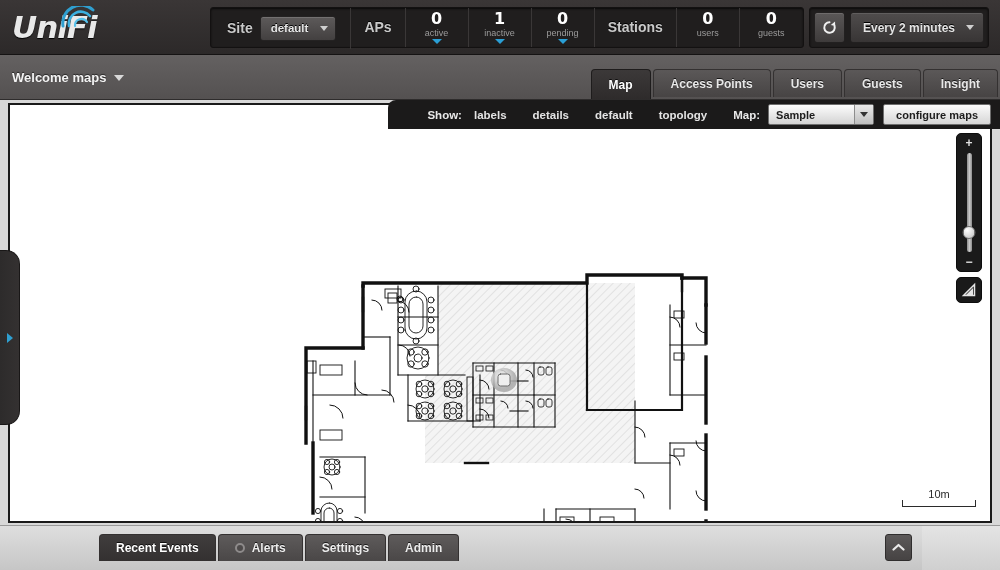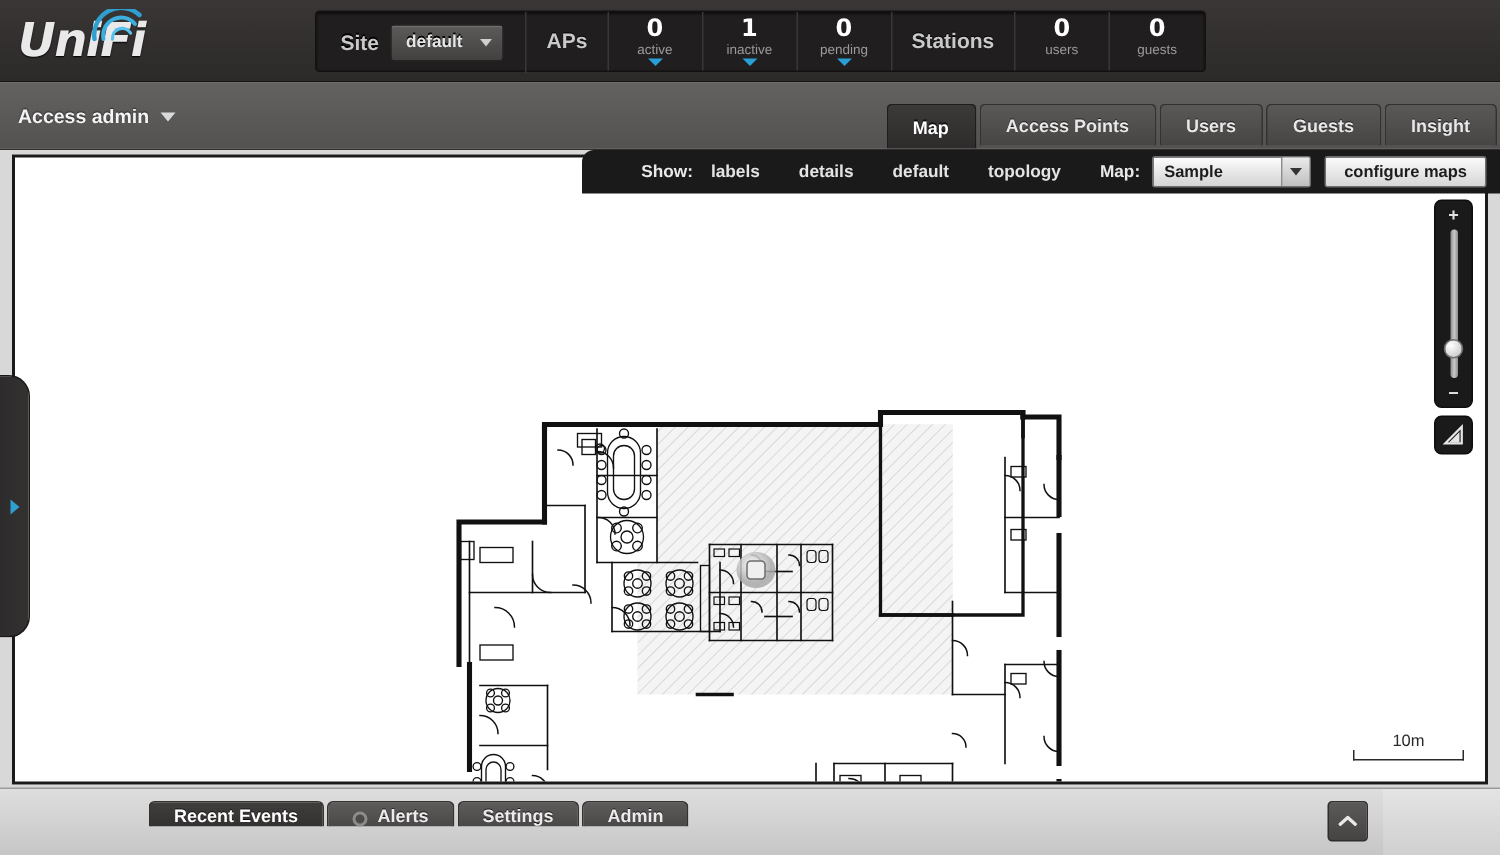--- a/index.html
+++ b/index.html
@@ -250,25 +250,25 @@
   .bottombar {
     position: absolute; left: 0; bottom: 0; width: 1000px; height: 45px;
     background: linear-gradient(#dedede, #c6c6c6);
     border-top: 1px solid #9a9a9a;
   }
   .btabs {
     position: absolute; left: 99px; top: 8px;
     display: flex; align-items: flex-end; gap: 2px;
   }
   .btab {
-    height: 17px; padding: 0 16px; cursor: pointer;
+    height: 27px; padding: 0 16px; cursor: pointer;
     border-radius: 4px 4px 0 0;
     background: linear-gradient(#5e5b5b, #4a4747);
     border: 1px solid #343131; border-bottom: none;
-    display: flex; align-items: flex-end; gap: 7px;
+    display: flex; align-items: center; gap: 7px;
     font-size: 12px; font-weight: bold; color: #ececec;
     text-shadow: 0 -1px 0 rgba(0,0,0,.7);
   }
   .btab.active { background: linear-gradient(#403d3d, #333030); color: #fff; }
   .alert-dot {
     width: 10px; height: 10px; border-radius: 50%;
     background: #4d4a4a; border: 2px solid #8e8b8b;
   }
   .collapse-btn {
     position: absolute; right: 88px; top: 8px;
@@ -334,25 +334,37 @@
         <div class="stat-sub">users</div>
         <div class="stat-nocaret"></div>
       </div>
       <div class="stat-cell">
         <div class="stat-num">0</div>
         <div class="stat-sub">guests</div>
         <div class="stat-nocaret"></div>
       </div>
     </div>
 
+    <div class="refresh-grp">
+      <div class="refresh-btn">
+        <svg width="15" height="15" viewBox="0 0 16 16">
+          <path d="M8 2.4a5.6 5.6 0 1 0 5.35 3.9" fill="none" stroke="#f0f0f0" stroke-width="2.1" stroke-linecap="round"></path>
+          <path d="M13.9 1.6 L14.1 6.4 L9.4 5.2 Z" fill="#f0f0f0"></path>
+        </svg>
+      </div>
+      <div class="refresh-sel">
+        <span>Every 2 minutes</span>
+        <i class="caret-dn"></i>
+      </div>
+    </div>
   </div>
 
   <div class="navbar">
     <div class="welcome">
-      <span>Access admin</span>
+      <span>Welcome maps</span>
       <i class="caret-lt"></i>
     </div>
 
     <div class="tabs">
       <div class="tab active">
           <span>Map</span>
         </div>
       <div class="tab">
           <span>Access Points</span>
         </div>

